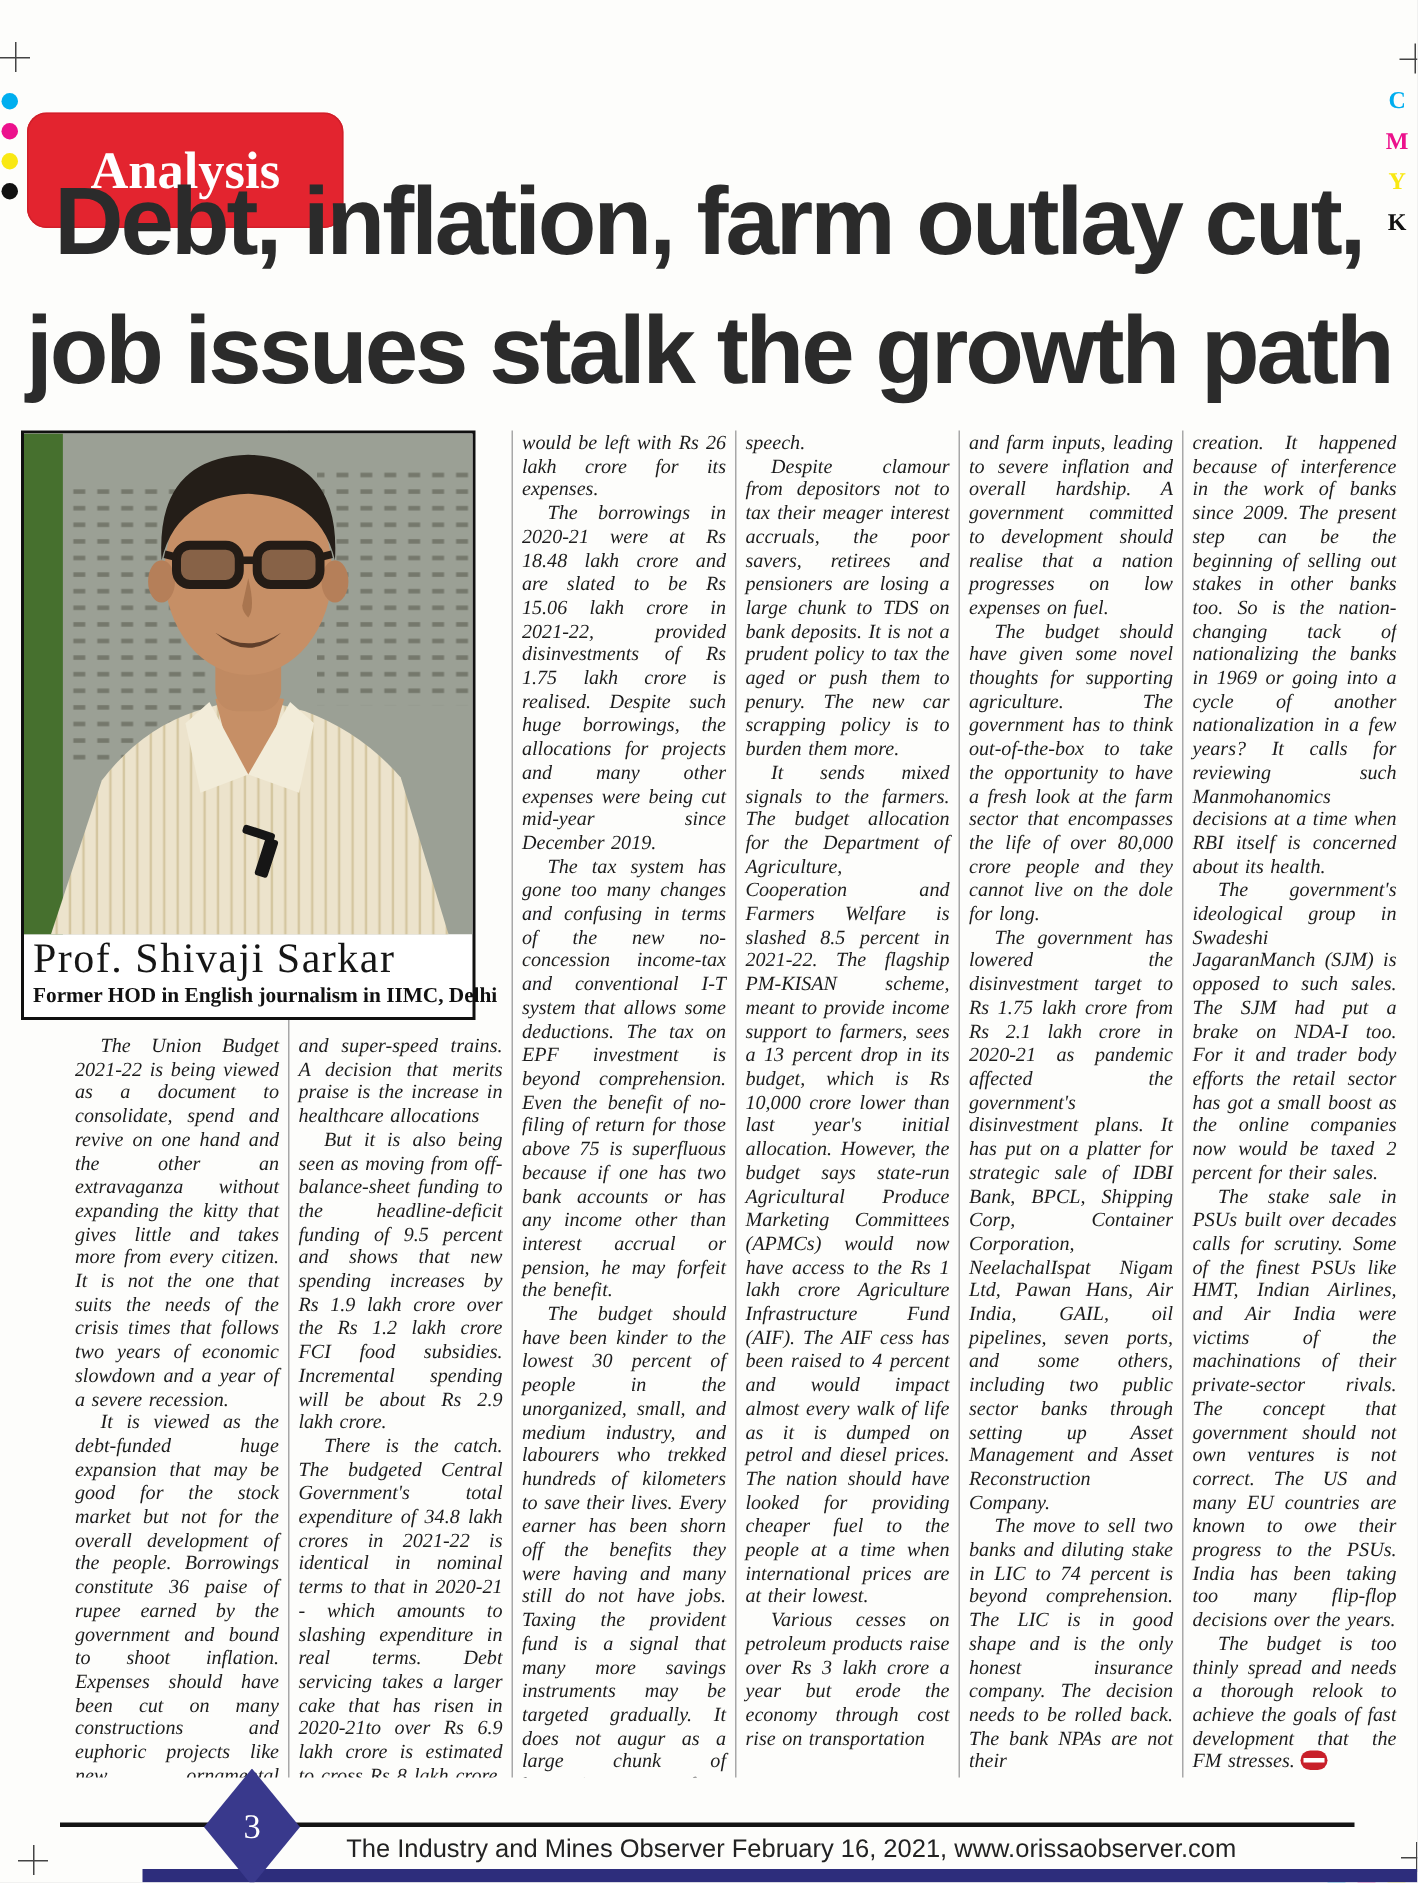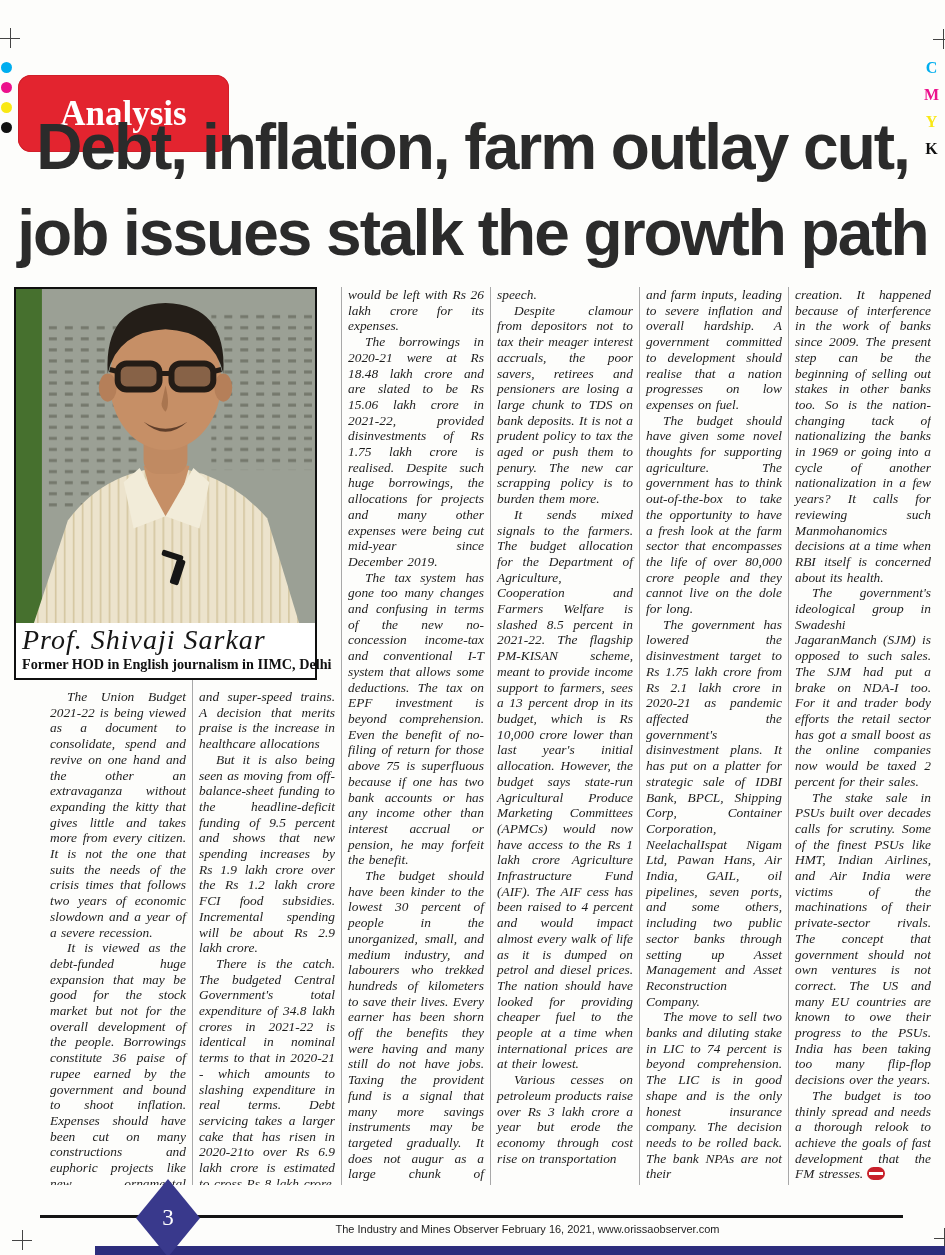--- a/index.html
+++ b/index.html
@@ -45,32 +45,32 @@
   .col p.cont{text-indent:0;}
   .endmark{display:inline-block;width:18px;height:13px;background:#c8202a;border-radius:7px;
            vertical-align:-2px;margin-left:4px;position:relative;}
   .endmark::after{content:'';position:absolute;left:2px;right:2px;top:5px;height:3px;background:#fff;}
 
   
   .photo-block{position:absolute;left:0;top:0;width:303px;background:#fff;
                border:2px solid #101010;z-index:3;box-sizing:border-box;}
   .photo-block svg{display:block;width:100%;height:334px;}
   .cap-name{font-family:"Liberation Serif",serif;font-size:28px;line-height:32px;
-            letter-spacing:1px;color:#161616;padding:1px 6px 0 6px;white-space:nowrap;font-style:italic;}
+            letter-spacing:1px;color:#161616;padding:1px 6px 0 6px;white-space:nowrap;}
   .cap-role{font-family:"Liberation Serif",serif;font-weight:bold;font-size:14.2px;
             line-height:17px;color:#111;padding:0 6px 5px 6px;white-space:nowrap;}
 
   
   .footer-rule{position:absolute;left:40px;right:42px;top:1215px;height:3px;background:#141414;}
   .page-diamond{position:absolute;left:136px;top:1179px;width:64px;height:78px;background:#39398c;
                 clip-path:polygon(50% 0,100% 50%,50% 100%,0 50%);
                 display:flex;align-items:center;justify-content:center;z-index:2;}
   .page-diamond span{color:#fff;font-family:"Liberation Serif",serif;font-size:23px;}
   .footer-text{position:absolute;left:110px;right:0;top:1223px;text-align:center;
-               font-family:"Liberation Sans",sans-serif;font-size:11px;color:#222;}
+               font-family:"Liberation Sans",sans-serif;font-size:17px;color:#222;}
   .bottom-bar{position:absolute;left:95px;right:0;bottom:0;height:9px;background:#2d2d7c;}
 </style>
 </head>
 <body>
 
 <div class="page">
 
   <div class="cross tl"></div>
   <div class="cross tr"></div>
   <div class="cross bl"></div>

